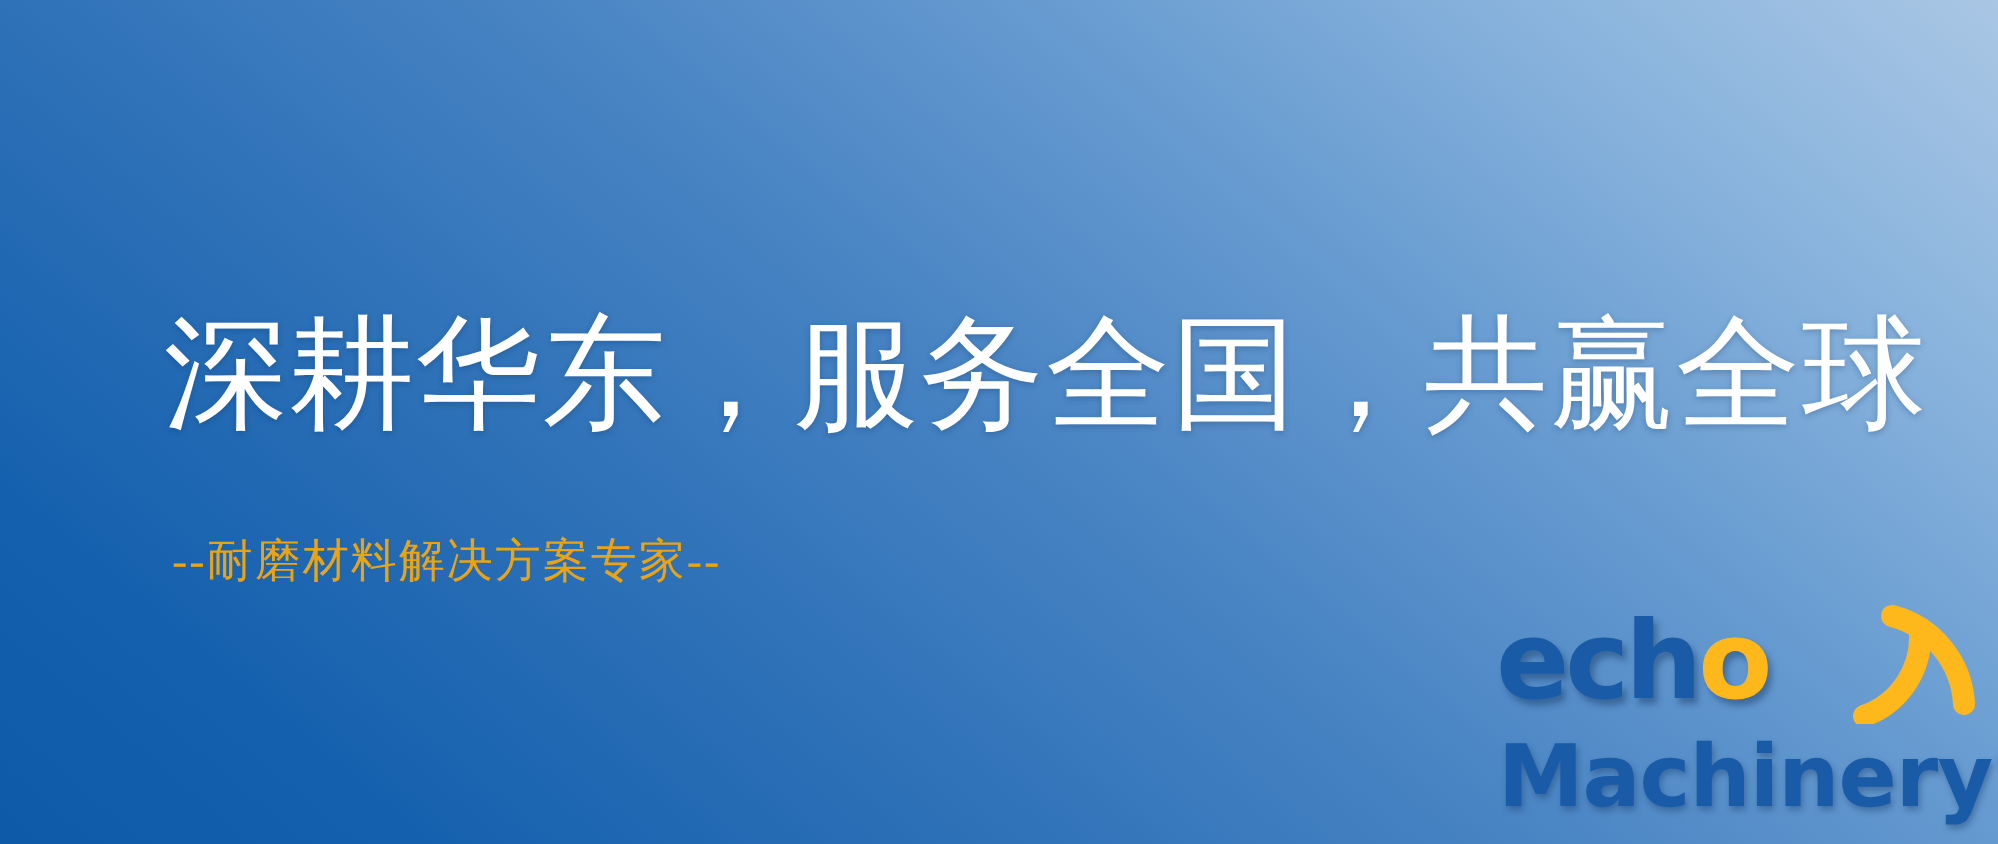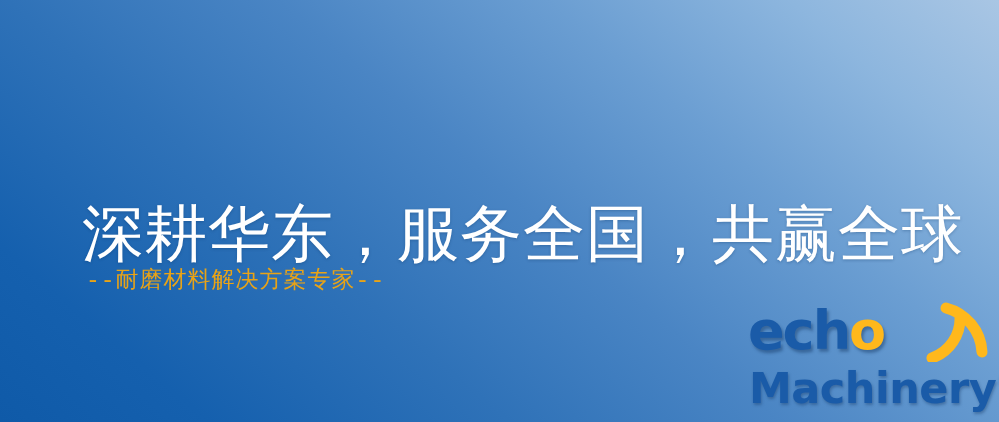--- a/index.html
+++ b/index.html
@@ -31,29 +31,28 @@
     position: absolute;
     left: 82px;
     top: 152px;
     font-family: "Liberation Serif", "DejaVu Serif", serif;
     font-size: 62px;
     line-height: 72px;
     color: #ffffff;
     letter-spacing: 1px;
     white-space: nowrap;
     text-shadow: 0 1px 3px rgba(10, 50, 95, 0.30);
-    margin-top: 46px;
   }
 
   
   #subtitle {
     position: absolute;
     left: 86px;
     top: 266px;
-    font-family: Liberation Mono, monospace;
+    font-family: Liberation Serif, serif;
     font-size: 23px;
     line-height: 30px;
     color: #e8a317;
     letter-spacing: 1px;
     white-space: nowrap;
   }
 
   
   #logo {
     position: absolute;

